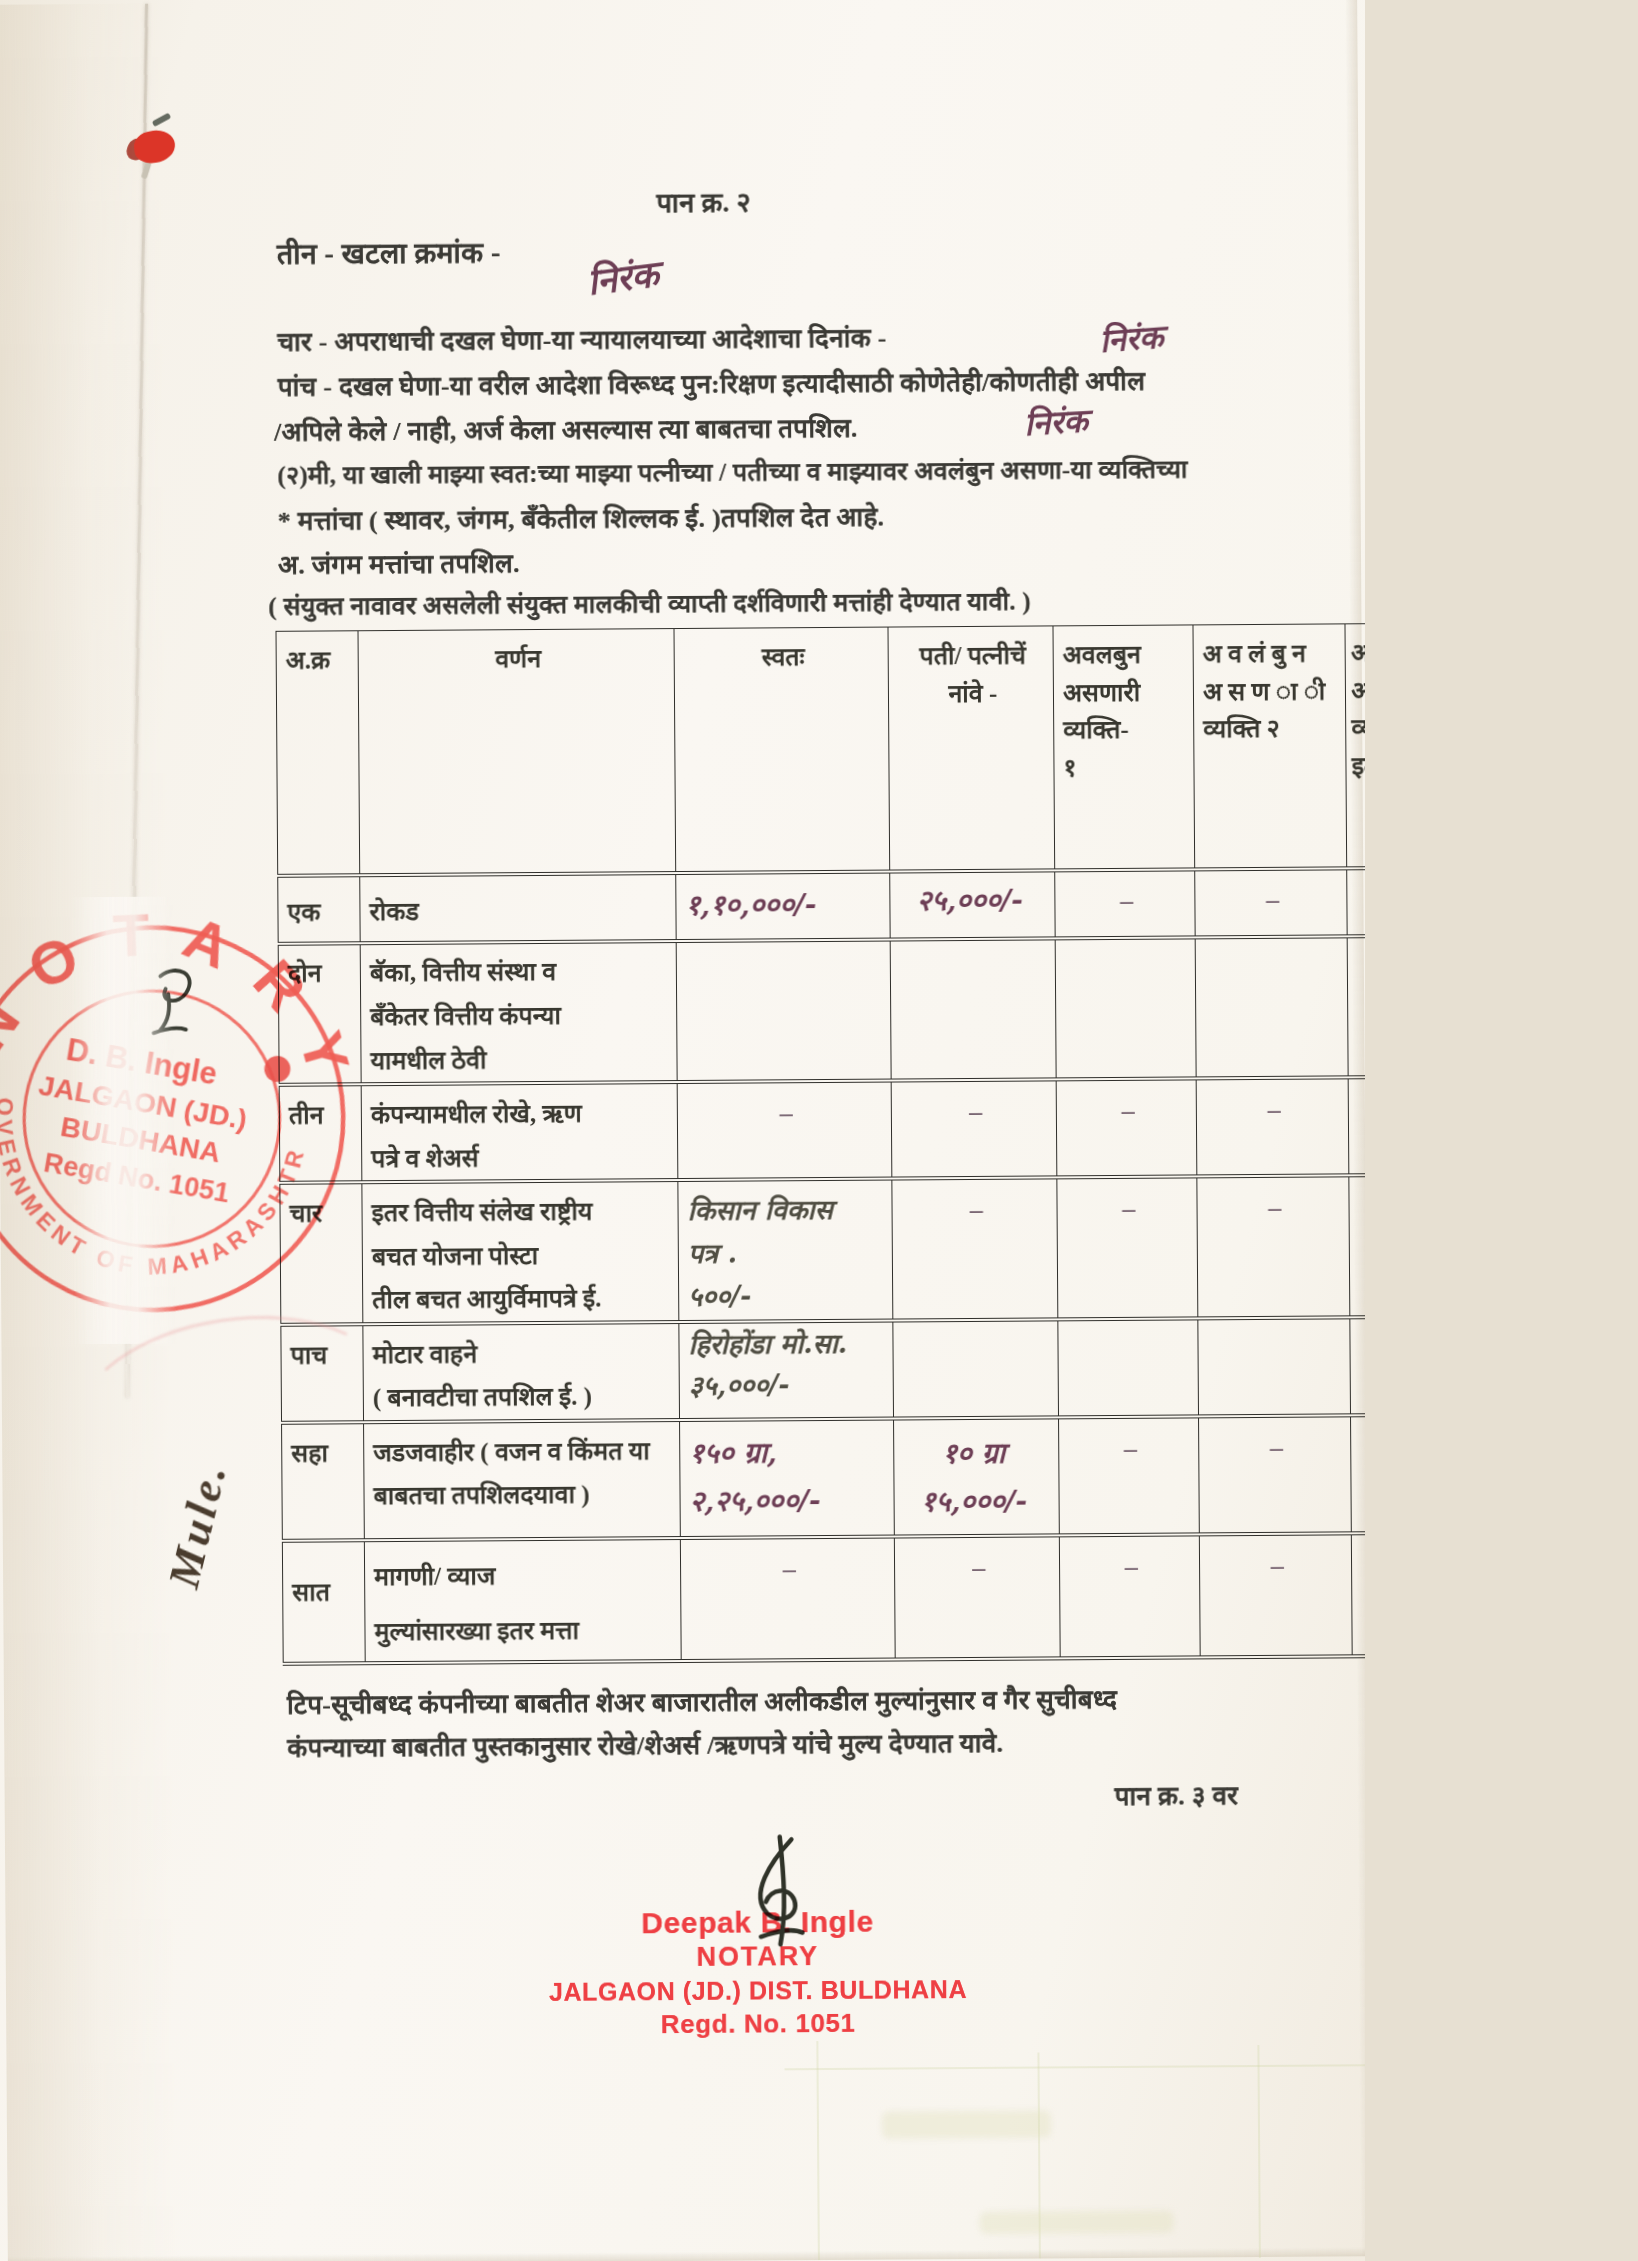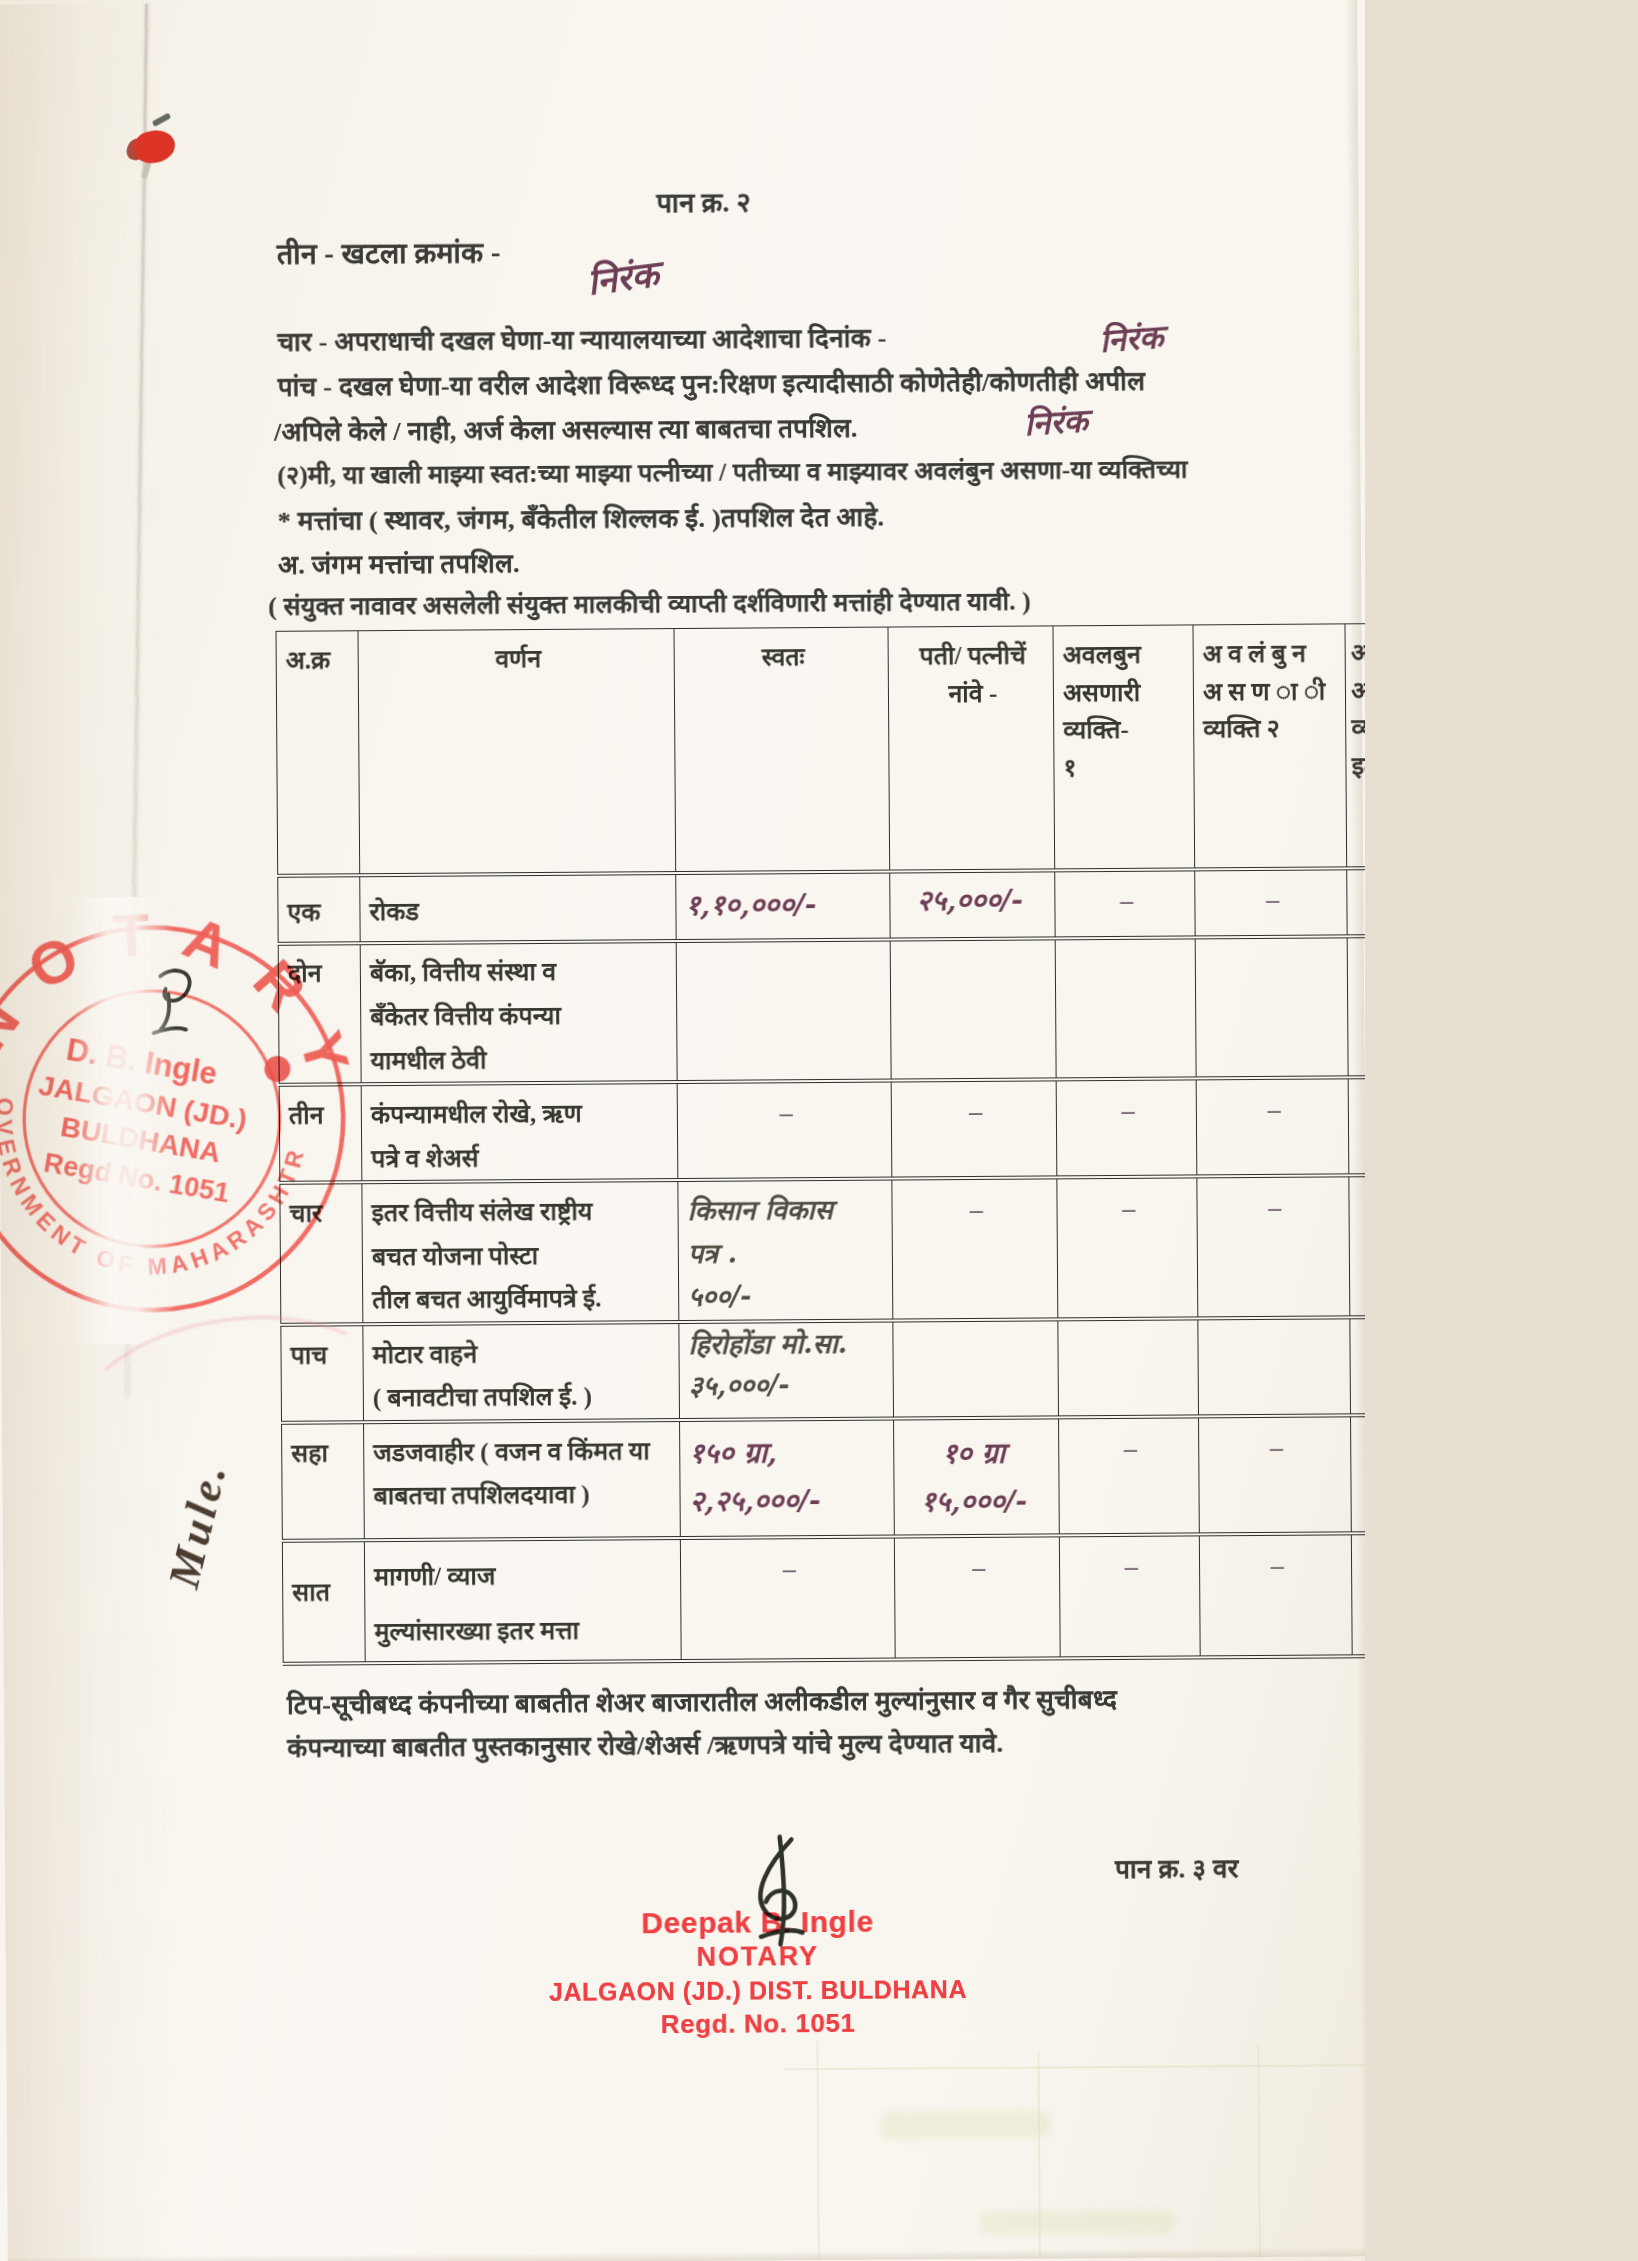--- a/index.html
+++ b/index.html
@@ -204,21 +204,21 @@
       <td class="dash">–</td>
       <td class="dash">–</td>
       <td class="dash">–</td>
       <td class="dash">–</td>
     </tr>
   </tbody>
       </table>
 
   <div class="pline" style="left:283px;top:1683px;">टिप-सूचीबध्द कंपनीच्या बाबतीत शेअर बाजारातील अलीकडील मुल्यांनुसार व गैर सुचीबध्द</div>
   <div class="pline" style="left:283px;top:1726px;">कंपन्याच्या बाबतीत पुस्तकानुसार रोखे/शेअर्स /ऋणपत्रे यांचे मुल्य देण्यात यावे.</div>
-  <div class="pline" style="left:1110px;top:1853px;">पान क्र. ३  वर</div>
+  <div class="pline" style="left:1110px;top:1780px;">पान क्र. ३  वर</div>
 
   <svg class="roundstamp" viewBox="0 0 660 660">
     <circle cx="330" cy="330" r="295" fill="none" stroke="#ee5047" stroke-width="7" opacity=".9"></circle>
     <circle cx="330" cy="330" r="197" fill="none" stroke="#ee5047" stroke-width="5" opacity=".85"></circle>
     <circle cx="508" cy="222" r="20" fill="#e8453e" opacity=".9"></circle>
     <defs>
       <path id="arcTop" d="M 78,330 A 252,252 0 0 1 582,330"></path>
       <path id="arcBot" d="M 90,330 A 240,240 0 0 0 570,330"></path>
     </defs>
     <text font-family="Liberation Sans, DejaVu Sans, sans-serif" font-size="92" font-weight="bold" fill="#ee5047" letter-spacing="50" opacity=".92">

